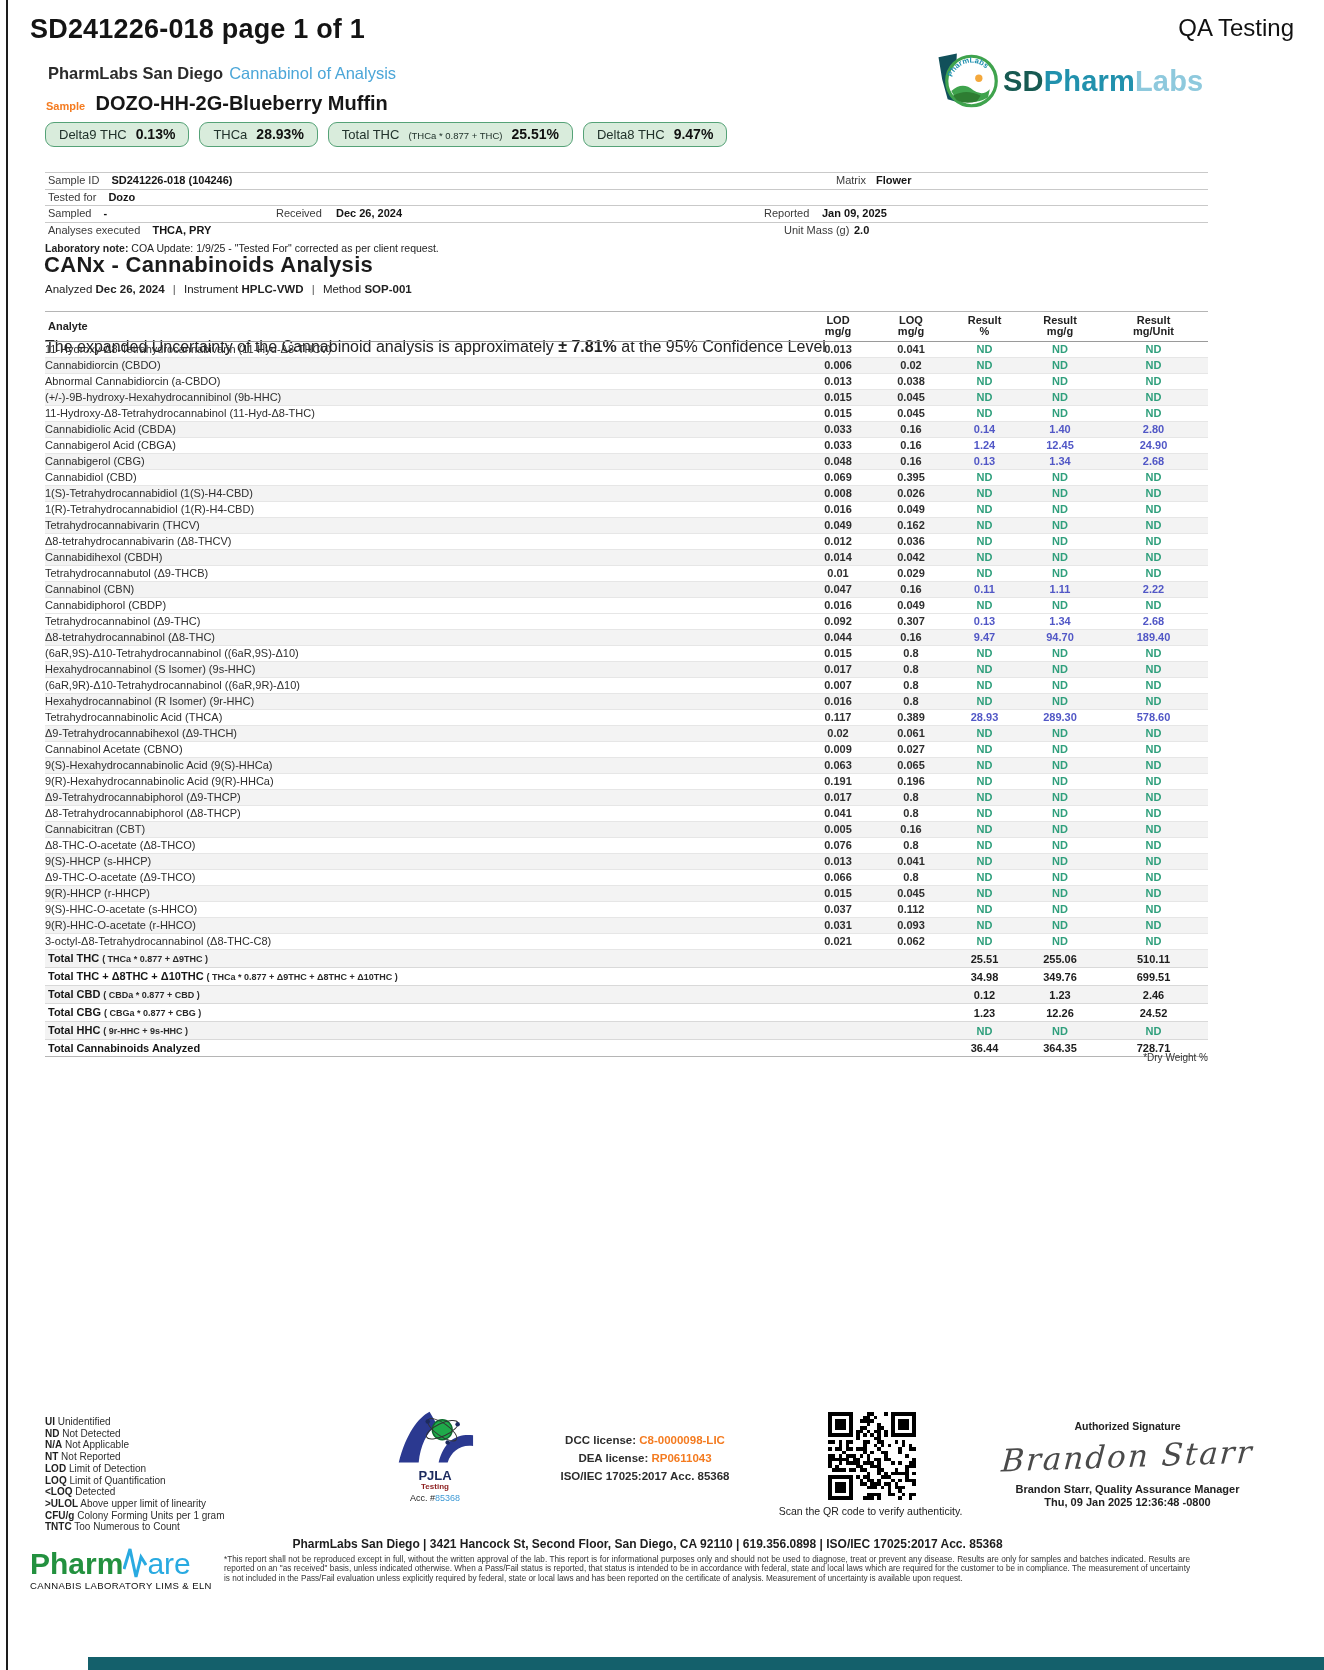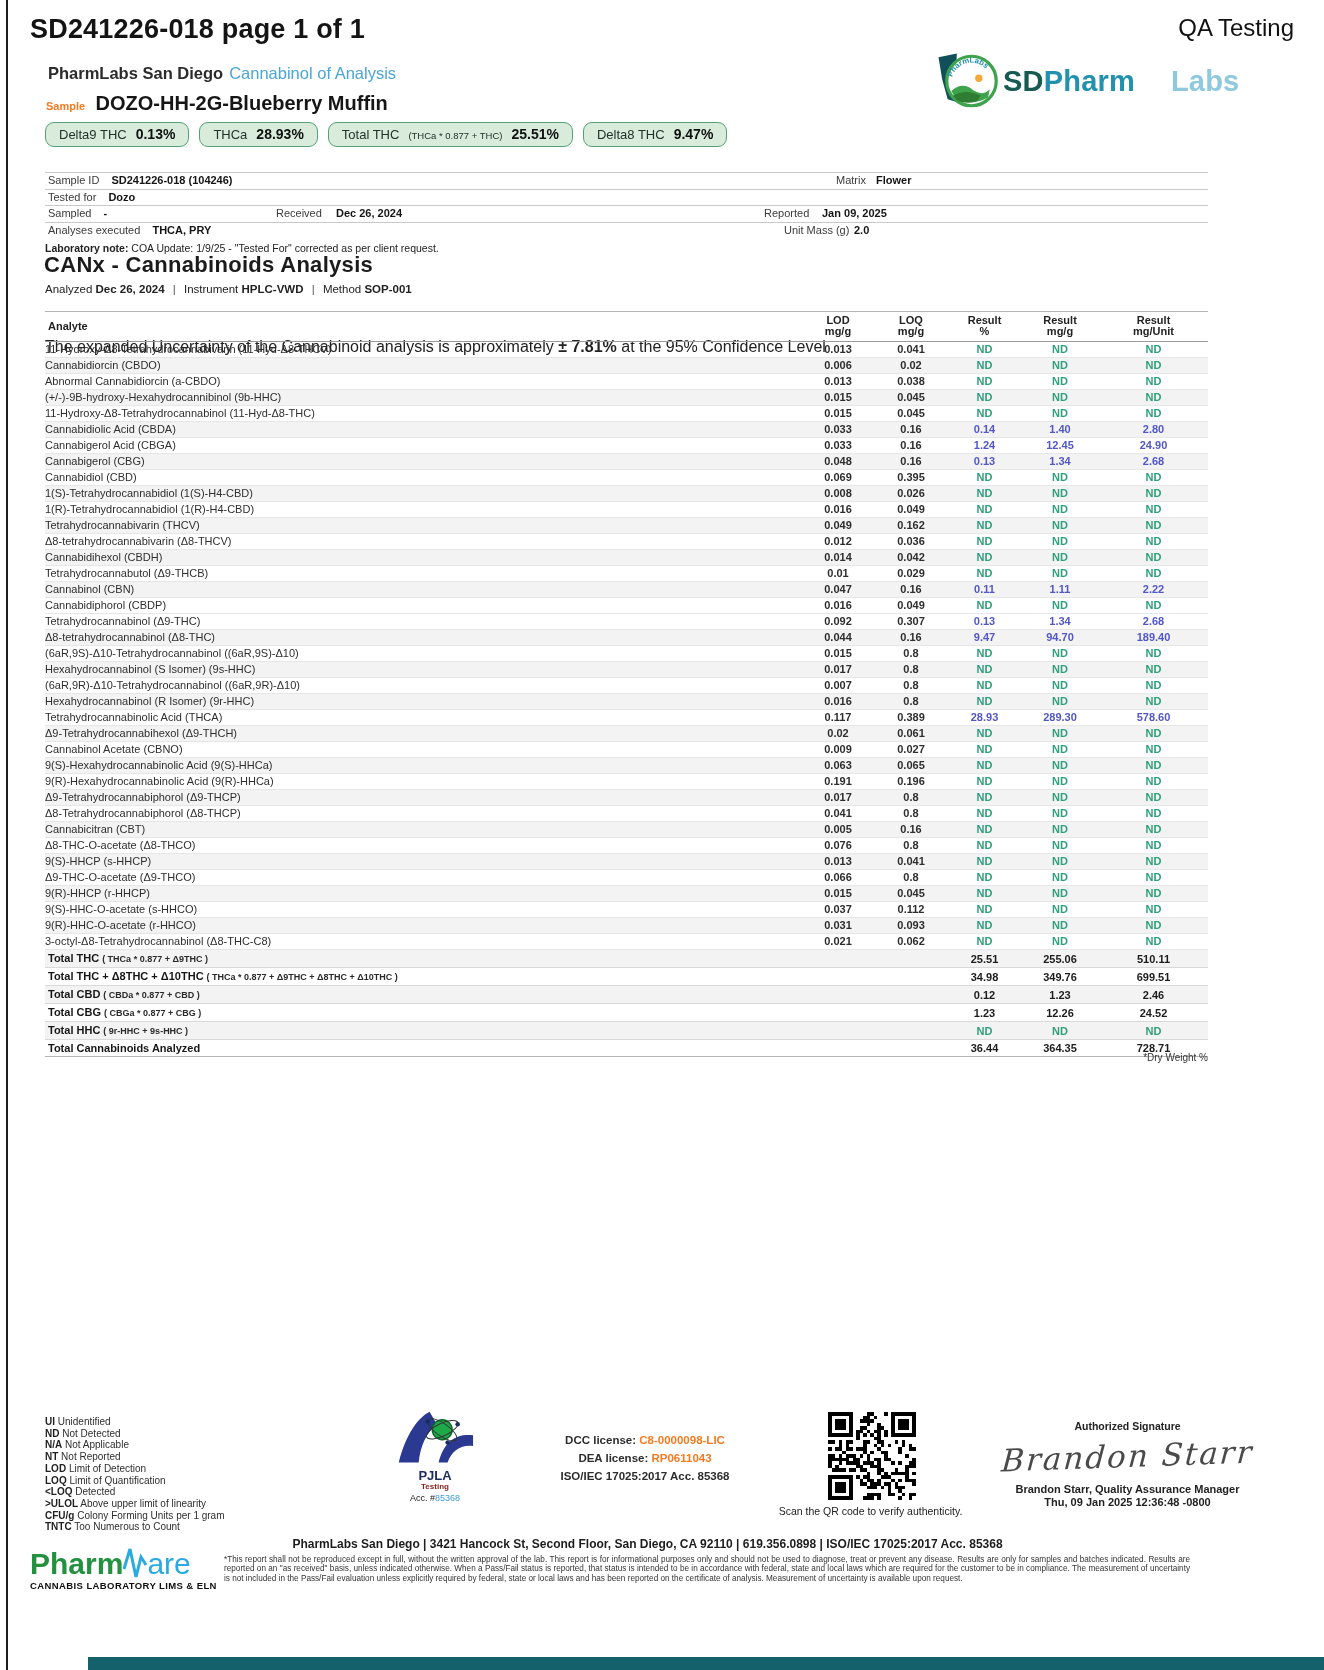--- a/index.html
+++ b/index.html
@@ -23,21 +23,21 @@
   .badge{border:1.5px solid #55a277;background:#d9ecdc;border-radius:9px;padding:3px 13px 4px;
          display:flex;align-items:baseline;gap:9px;font-size:13px;color:#21322b;}
   .b-label{font-weight:400;}
   .b-formula{font-size:9.5px;font-weight:400;}
   .b-value{font-weight:700;font-size:14px;color:#101010;}
 
   .emblem-wrap{position:absolute;top:48px;left:933px;display:flex;align-items:center;gap:4px;}
   .brand{font-size:29px;font-weight:700;letter-spacing:0.2px;}
   .brand .sd{color:#175a52;}
   .brand .pharm{color:#2191ad;}
-  .brand .labs{color:#8ec9dd;margin-left:36px;}
+  .brand .labs{color:#8ec9dd;}
 
   .info-block{position:absolute;top:172px;left:45px;width:1163px;font-size:11px;}
   .info-row{position:relative;height:15.5px;border-top:1px solid #c9c9c9;line-height:15px;white-space:nowrap;}
   .lbl{color:#3a3a3a;font-weight:400;padding-left:3px;}
   .val{font-weight:700;color:#151515;margin-left:9px;}
   .abs{position:absolute;top:0;}
 
   .lab-note{position:absolute;top:242px;left:45px;font-size:10.5px;color:#222;}
   .lab-note b{font-weight:700;}
 
@@ -92,21 +92,21 @@
   .sig-time{font-size:11px;font-weight:700;color:#222;margin-top:1px;}
 
   .address{position:absolute;top:1537px;left:0;width:1295px;text-align:center;font-size:12px;font-weight:700;color:#1d1d1d;}
   .disclaimer{position:absolute;top:1555px;left:224px;width:966px;font-size:8.2px;line-height:9.4px;
               text-align:justify;color:#333;}
 
   .pharmware{position:absolute;top:1545px;left:30px;width:180px;}
   .pw-row{display:flex;align-items:flex-end;line-height:30px;}
   .pw-pharm{font-size:30px;font-weight:700;color:#23913f;}
   .pw-are{font-size:30px;font-weight:400;color:#29aae1;}
-  .pw-tag{font-size:9.5px;font-weight:700;letter-spacing:0.4px;color:#0e0e0e;margin-top:1px;white-space:nowrap;}
+  .pw-tag{font-size:9.5px;font-weight:400;letter-spacing:0.4px;color:#0e0e0e;margin-top:1px;white-space:nowrap;}
 </style>
 </head>
 <body>
 
 <div class="page">
   <div class="edge-line"></div>
 
   <div class="doc-header">
     <div class="doc-title">SD241226-018 page 1 of 1</div>
     <div class="qa-label">QA Testing</div>

